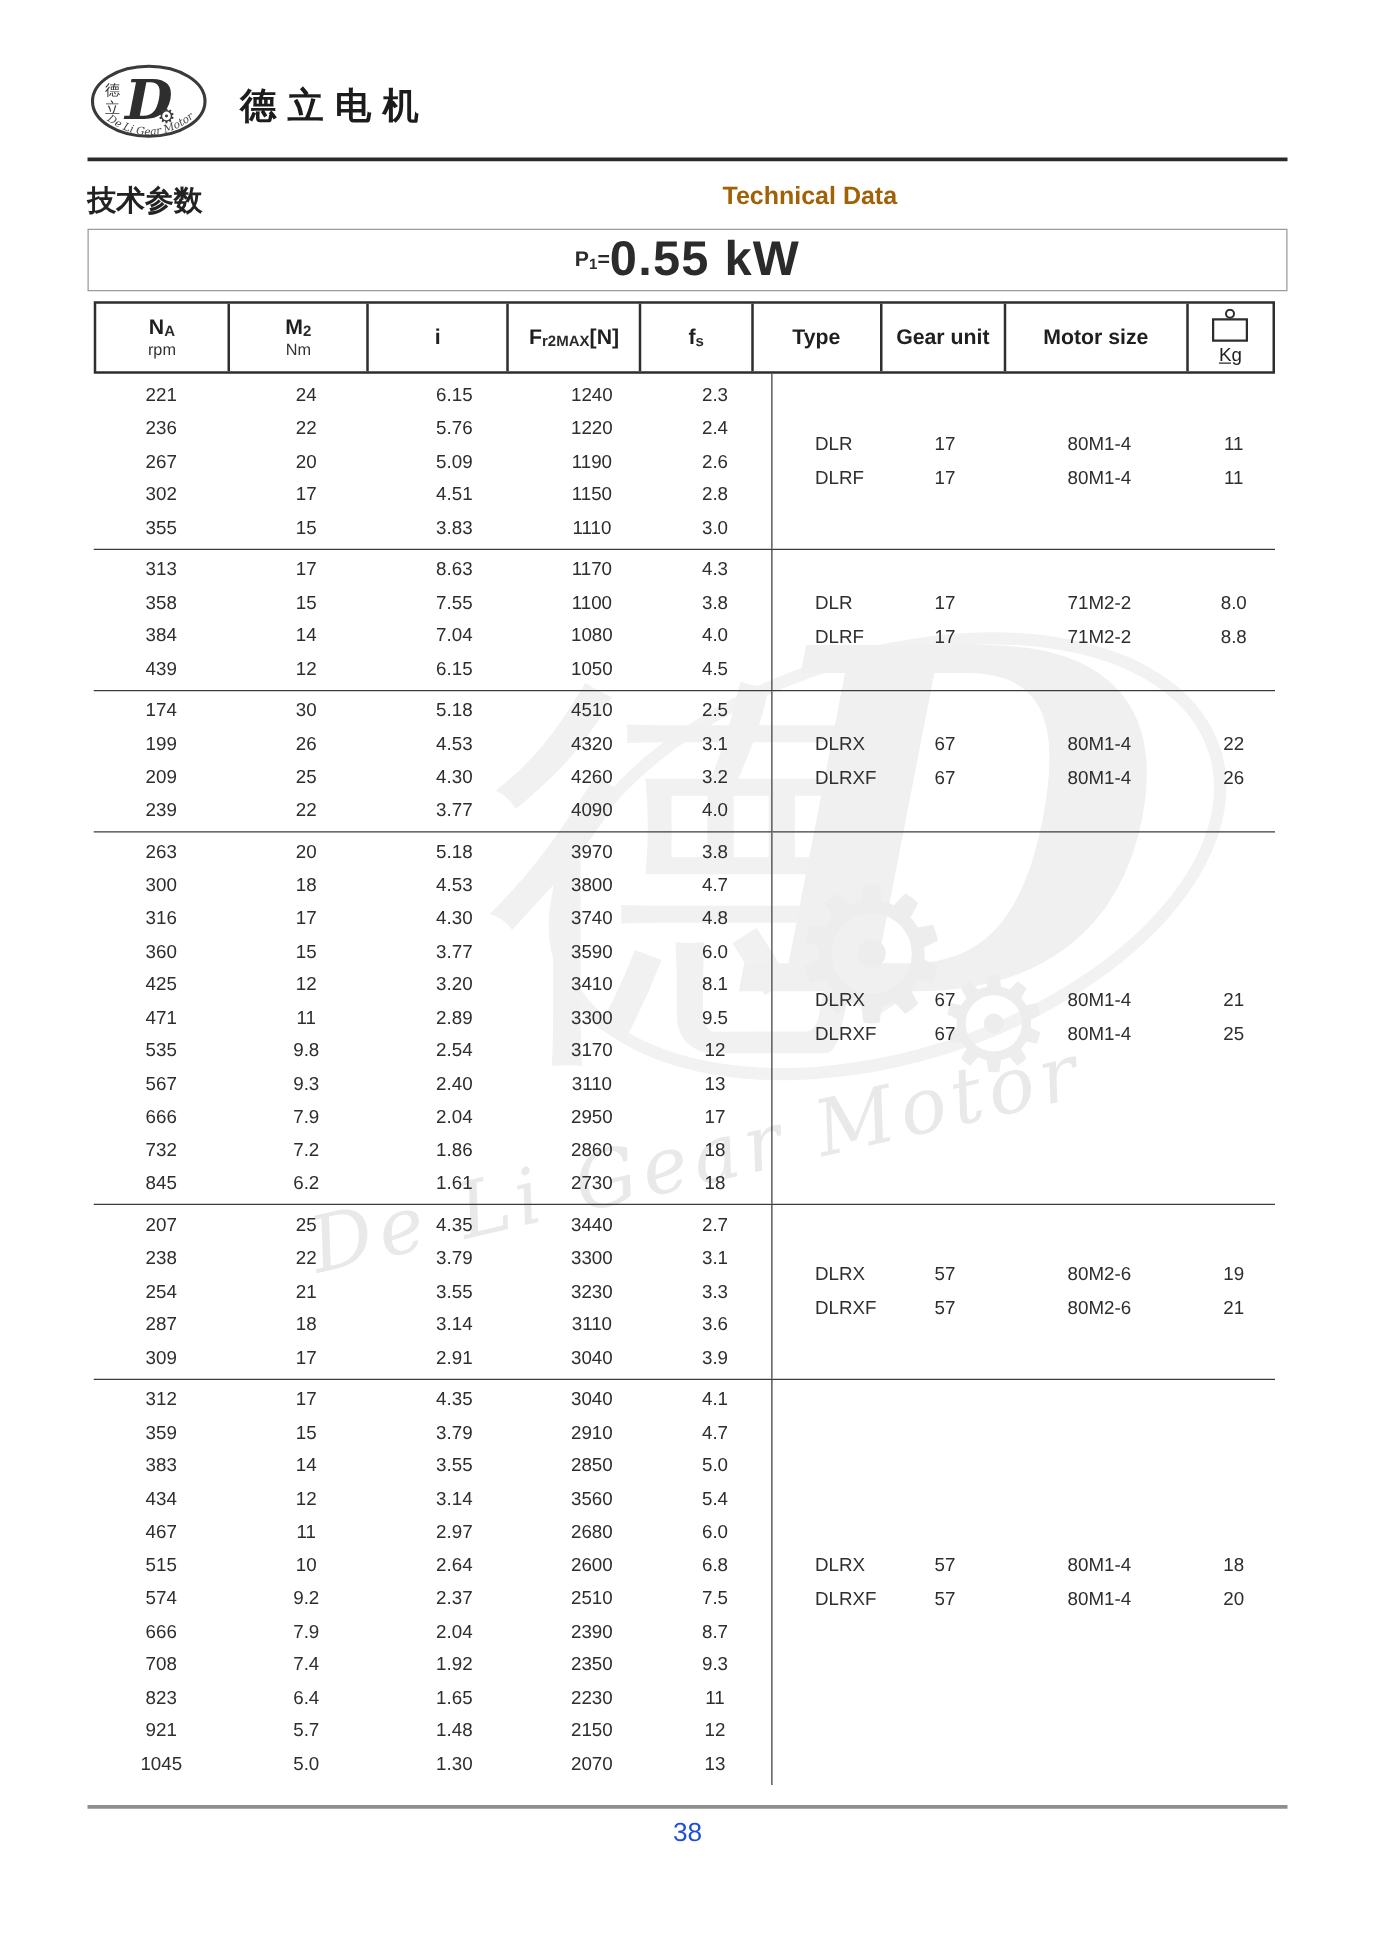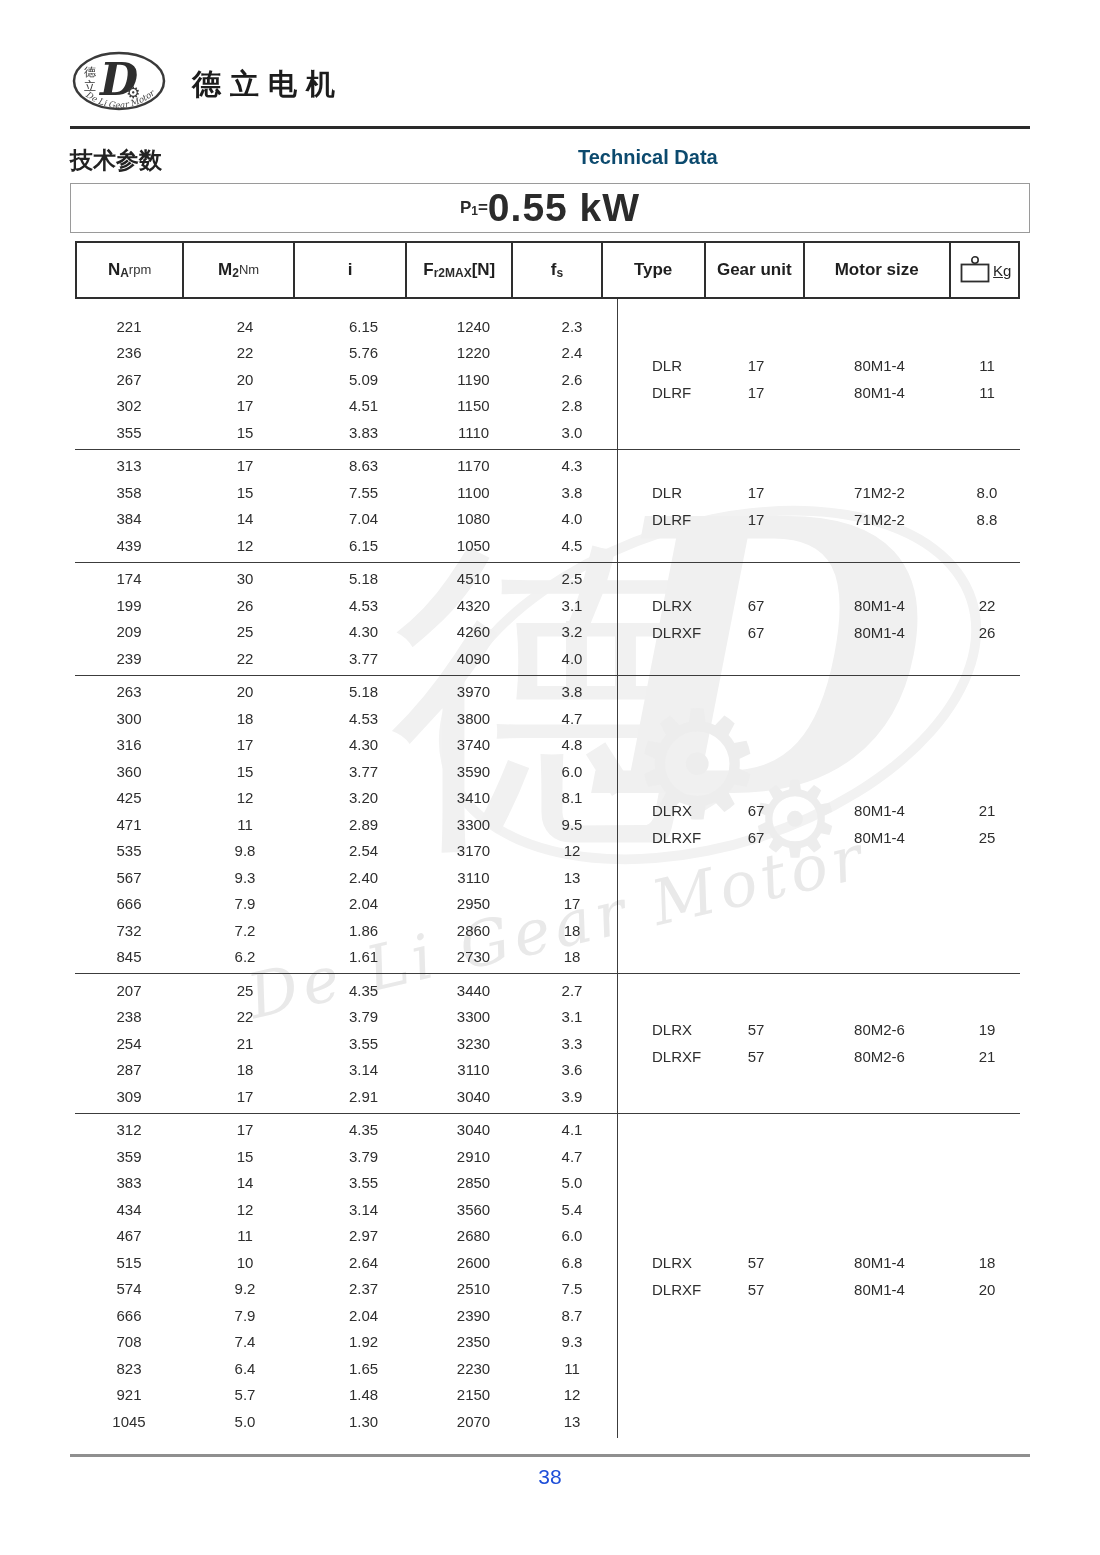--- a/index.html
+++ b/index.html
@@ -27,48 +27,48 @@
 
   .brand-row { display:flex; align-items:center; gap:24px; height:70px; margin-bottom:6px; }
   .logo { width:98px; height:70px; flex:0 0 auto; }
   .company-name { font-size:29px; font-weight:bold; letter-spacing:9px;
                   font-family:"DejaVu Serif", serif; color:#1c1c1c; }
 
   .header-rule { height:3px; background:#2a2a2a; margin-top:2px; }
 
   .section-row { position:relative; margin-top:16px; height:28px; }
   .sec-cn { font-size:23px; font-weight:bold; color:#222; }
-  .sec-en { position:absolute; left:508px; top:1px; font-size:20px; font-weight:bold; color:#0c4a6e; }
+  .sec-en { position:absolute; left:508px; top:1px; font-size:20px; font-weight:bold; color:#a16207; }
 
   .power-box { margin-top:10px; height:50px; border:1px solid #9a9a9a;
                display:flex; align-items:center; justify-content:center; background:transparent; }
   .p-pre { font-size:17px; font-weight:bold; }
   .p-sub { font-size:12px; font-weight:bold; position:relative; top:3px; }
   .p-eq  { font-size:17px; font-weight:bold; }
   .p-val { font-size:39px; font-weight:bold; letter-spacing:1px; }
 
   
   .thead { margin-top:8px; margin-left:5px; width:945px; height:58px;
            display:flex; border:2px solid #2e2e2e; }
-  .hcell { border-right:2px solid #2e2e2e; display:flex; flex-direction:row;
+  .hcell { border-right:2px solid #2e2e2e; display:flex; flex-direction:column;
            align-items:center; justify-content:center; line-height:1.15; }
   .hcell:last-child { border-right:none;text-decoration:underline; }
   .h-main { font-size:17px; font-weight:bold; color:#1f1f1f; }
   .h-sub  { font-size:12px; font-weight:bold; position:relative; top:2px; }
   .h-unit { font-size:13px; color:#333; }
   .c-na{width:108px} .c-m2{width:112px} .c-i{width:113px} .c-fr{width:107px} .c-fs{width:90px}
   .c-type{width:104px} .c-gear{width:100px} .c-motor{width:147px} .c-kg{width:68px}
   .kg-label { font-size:15px; color:#1f1f1f; margin-top:1px; }
 
   
   .data-area { margin-left:5px; width:945px; }
   .group { display:flex; border-bottom:1.5px solid #3c3c3c; }
   .group:last-child { border-bottom:none; }
   .g-left { width:542px; padding:3px 0; }
-  .group:first-child .g-left, .group:first-child .g-right { padding-top:14px; }
+  .group:first-child .g-left, .group:first-child .g-right { padding-top:4px; }
   .g-right { flex:1; border-left:1.5px solid #3c3c3c; display:flex; flex-direction:column;
              justify-content:center; padding:3px 0; }
   .drow { display:flex; height:26.5px; align-items:center; }
   .dcell { display:inline-block; text-align:center; font-size:15px; color:#2e2e2e; }
   .dcell.c0{width:108px} .dcell.c1{width:124px} .dcell.c2{width:113px}
   .dcell.c3{width:107px} .dcell.c4{width:90px}
   .vrow { display:flex; height:27px; align-items:center; }
   .vcell { display:inline-block; font-size:15px; color:#2e2e2e; text-align:center; }
   .vcell.vtype { width:88px; text-align:left; padding-left:34px; }
   .vcell.vgear { width:100px; }

